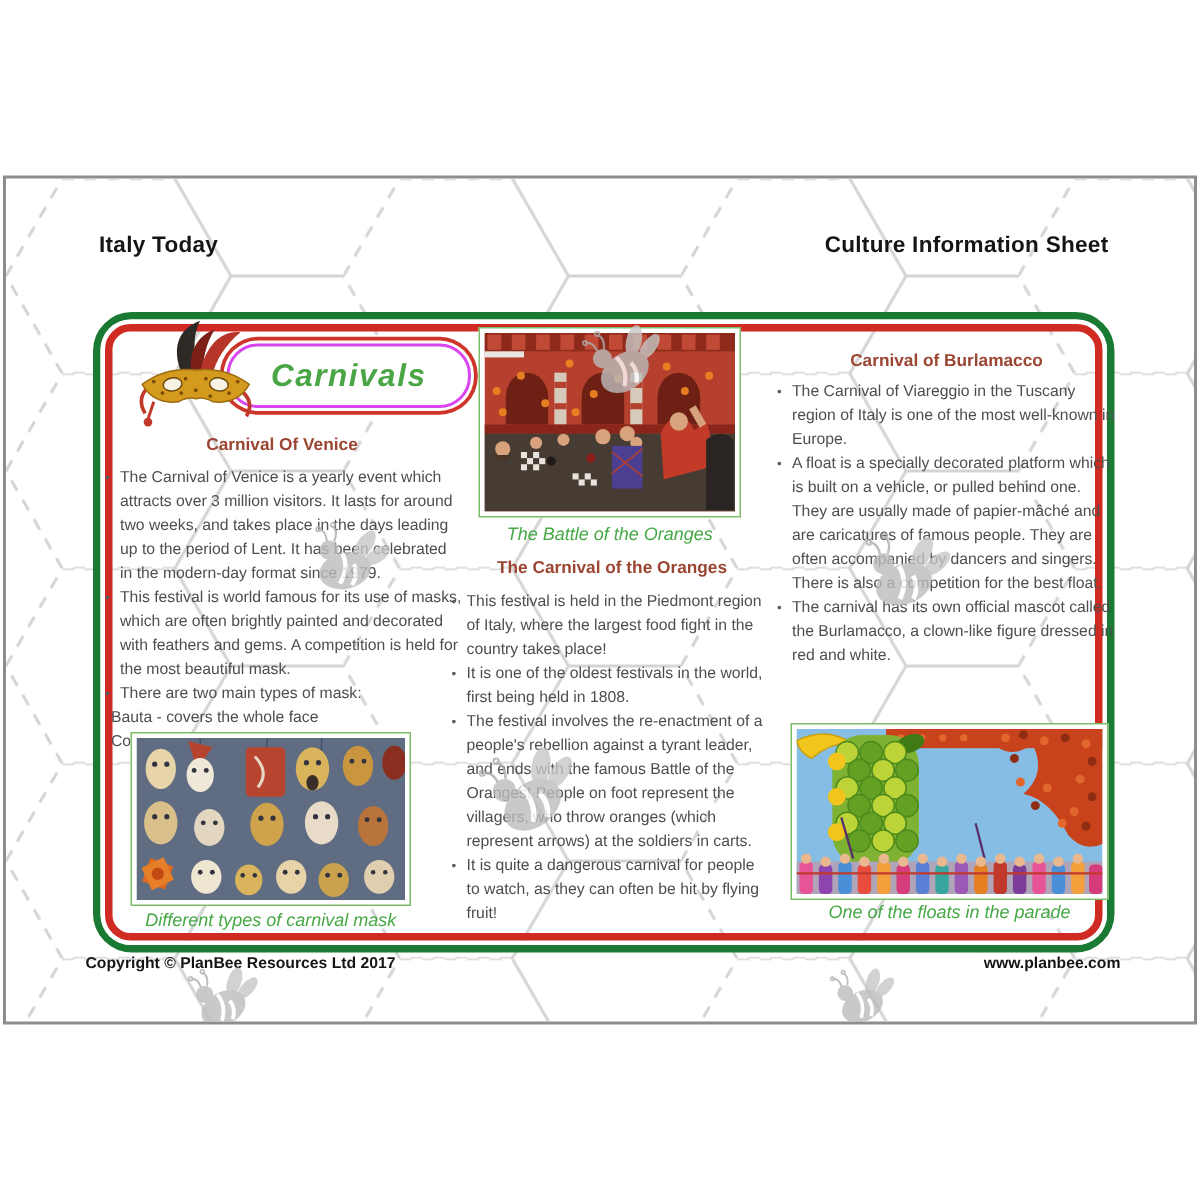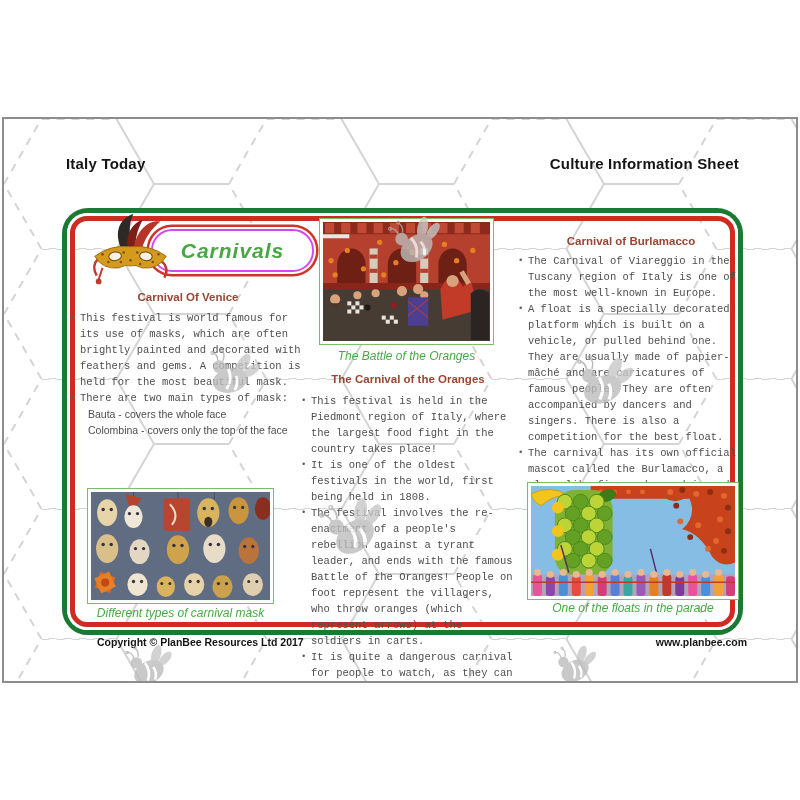--- a/index.html
+++ b/index.html
@@ -14,24 +14,24 @@
                border:5px solid #1a7a33;border-radius:26px;box-sizing:border-box;}
   .frame-inner{position:absolute;left:3px;top:3px;right:3px;bottom:3px;
                border:5px solid #cf2b22;border-radius:17px;box-shadow:0 0 0 3px #ffffff;}
   .title-box{position:absolute;left:147px;top:110px;width:163px;height:43px;background:#fff;
              border:2px solid #d946ef;border-radius:21px;box-shadow:0 0 0 2px #fff,0 0 0 4.5px #cf342a;
              display:flex;align-items:center;justify-content:center;box-sizing:border-box;}
   .title-text{color:#4aa545;font-size:21px;font-weight:bold;font-style:italic;letter-spacing:1px;}
   .mask-icon{position:absolute;left:85px;top:92px;width:83px;height:79px;}
   .colhead{position:absolute;color:#9a4632;font-weight:bold;font-size:11.5px;text-align:center;}
   .bullets{position:absolute;font-size:10.5px;color:#4e4e4e;line-height:16px;}
-  .bullets ul{list-style:none;margin:0;padding:0;font-family:Liberation Mono, monospace;}
+  .bullets ul{list-style:none;margin:0;padding:0;}
   .bullets li{position:relative;padding-left:10px;}
   .bullets li:before{content:"\2022";position:absolute;left:0;top:0;font-size:9px;line-height:16px;color:#5a5a5a;}
-  .subline{padding-left:18px;}
+  .subline{padding-left:4px;}
   .photo{position:absolute;background:#ffffff;border:1px solid #7dbd6a;padding:3px;box-sizing:border-box;}
   .photo svg{display:block;width:100%;height:100%;}
   .caption{position:absolute;color:#47a946;font-size:12px;font-style:italic;text-align:center;}
   .bee{position:absolute;opacity:.8;pointer-events:none;}
 </style>
 </head>
 <body>
 
 <div class="canvas">
   <div class="page">
@@ -93,20 +93,21 @@
           <circle cx="66" cy="52" r="1.3"></circle>
         <circle cx="72" cy="44" r="1.3"></circle>
           <circle cx="33" cy="52" r="1.3"></circle>
           <circle cx="53" cy="54" r="1.3"></circle>
       </g>
     </svg>
 
     <div class="colhead" style="left:64px;top:172px;width:240px;">Carnival Of Venice</div>
     <div class="bullets" style="left:66px;top:191px;width:238px;">
       <ul>
+        <li>The Carnival of Venice is a yearly event which attracts over 3 million visitors. It lasts for around two weeks, and takes place in the days leading up to the period of Lent. It has been celebrated in the modern-day format since 1979.</li>
         <li>This festival is world famous for its use of masks, which are often brightly painted and decorated with feathers and gems. A competition is held for the most beautiful mask.</li>
         <li>There are two main types of mask:</li>
       </ul>
       <div class="subline">Bauta - covers the whole face</div>
       <div class="subline">Colombina - covers only the top of the face</div>
     </div>
     <div class="photo" style="left:83px;top:369px;width:187px;height:116px;">
       <svg viewBox="0 0 177 105" preserveAspectRatio="none">
         <rect width="177" height="105" fill="#5f6c82"></rect>
         <g stroke="#46506a" stroke-width="1">
@@ -364,21 +365,21 @@
             <circle cx="149.5" cy="90" r="3.5"></circle>
           <circle cx="162.5" cy="88" r="3.5"></circle>
             <circle cx="175.5" cy="90" r="3.5"></circle>
             <circle cx="188.5" cy="88" r="3.5"></circle>
         </g>
         <line x1="0" y1="98" x2="205" y2="98" stroke="#c0392b" stroke-width="1.5"></line>
       </svg>
     </div>
     <div class="caption" style="left:523px;top:482px;width:212px;">One of the floats in the parade</div>
 
-    <div class="ftr" style="left:53px;margin-left:40px;">Copyright © PlanBee Resources Ltd 2017</div>
+    <div class="ftr" style="left:53px;">Copyright © PlanBee Resources Ltd 2017</div>
     <div class="ftr" style="right:49px;">www.planbee.com</div>
 
     <svg class="bee" style="left:384px;top:91px;width:58px;height:62px;transform:rotate(-6deg);">
         <use href="#beeSym"></use>
       </svg>
     <svg class="bee" style="left:198px;top:226px;width:62px;height:58px;transform:rotate(15deg);">
         <use href="#beeSym"></use>
       </svg>
     <svg class="bee" style="left:311px;top:374px;width:80px;height:70px;transform:rotate(-10deg);">
         <use href="#beeSym"></use>

